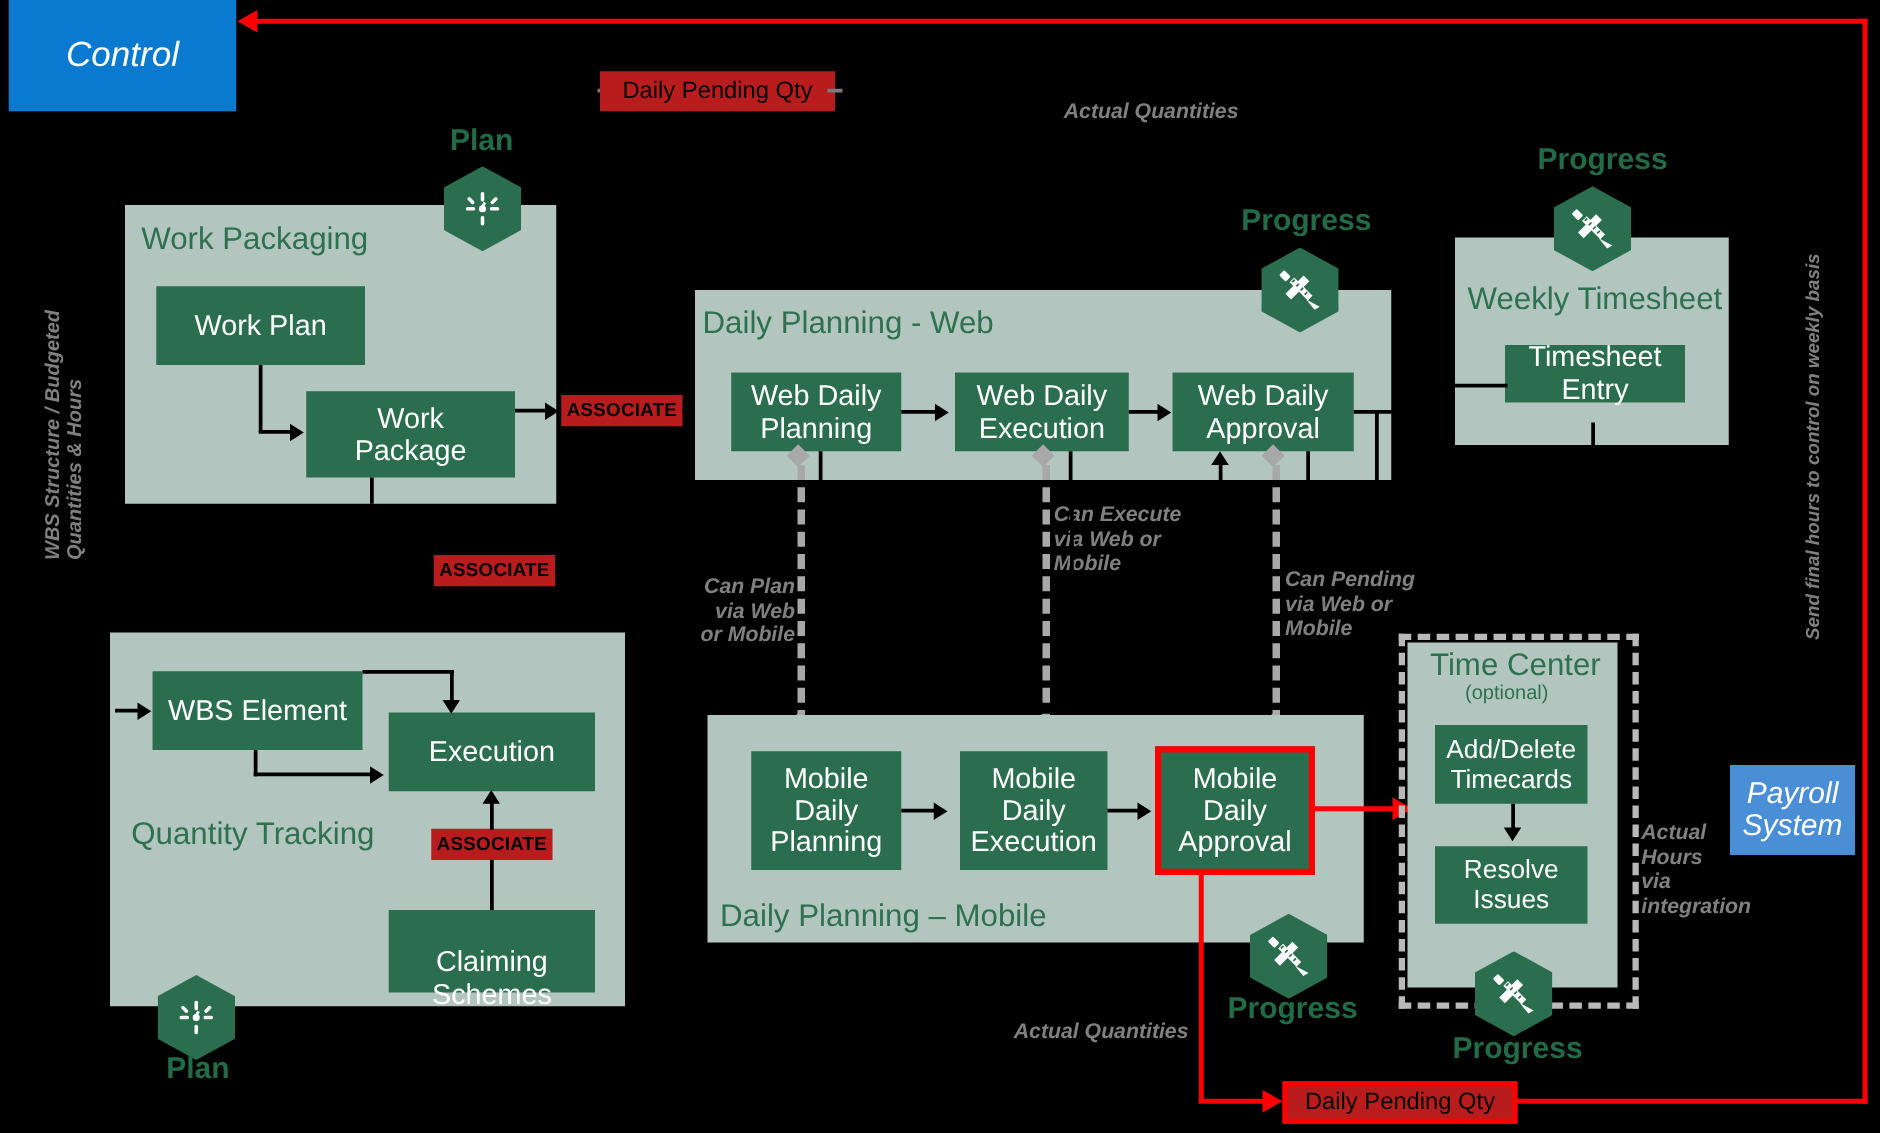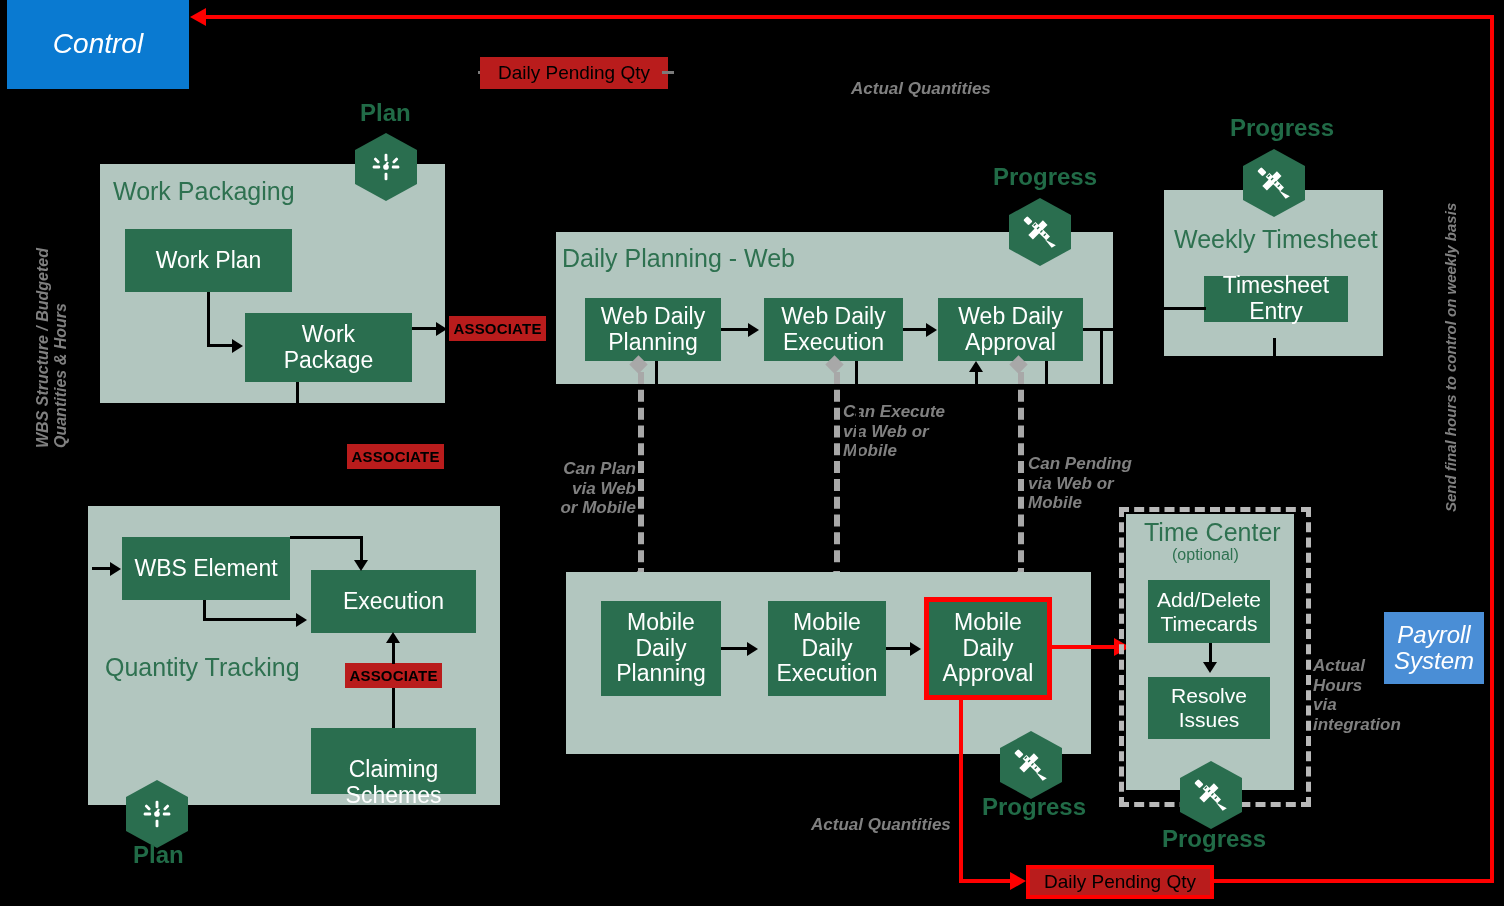--- a/index.html
+++ b/index.html
@@ -195,20 +195,21 @@
   <div class="anno" style="left:1028px;top:454px;">Can Pending
 via Web or
 Mobile</div>
 
   <div class="ln abs" style="left:856px;top:384px;width:3px;height:186px;"></div>
   <div class="ln abs" style="left:801px;top:568px;width:58px;height:3px;"></div>
   <div class="ln abs" style="left:801px;top:568px;width:3px;height:22px;"></div>
   <div class="arrow arr-d abs" style="left:795px;top:584px;"></div>
 
   <div class="abs group" style="left:566px;top:572px;width:525px;height:182px;"></div>
+  <div class="group-title" style="left:576px;top:719px;">Daily Planning – Mobile</div>
 
   <div class="abs gbox" style="left:601px;top:601px;width:120px;height:95px;">
     <span style="white-space:pre-line;">Mobile
 Daily
 Planning</span>
   </div>
   <div class="abs gbox" style="left:768px;top:601px;width:118px;height:95px;">
     <span style="white-space:pre-line;">Mobile
 Daily
 Execution</span>

